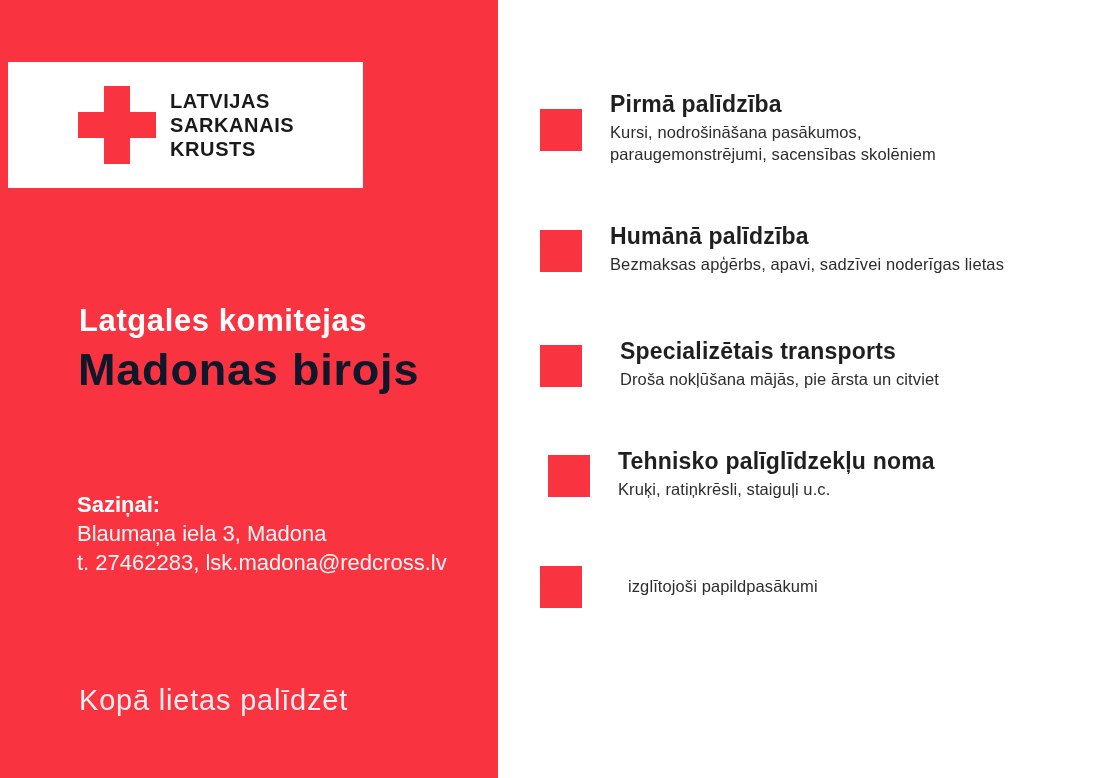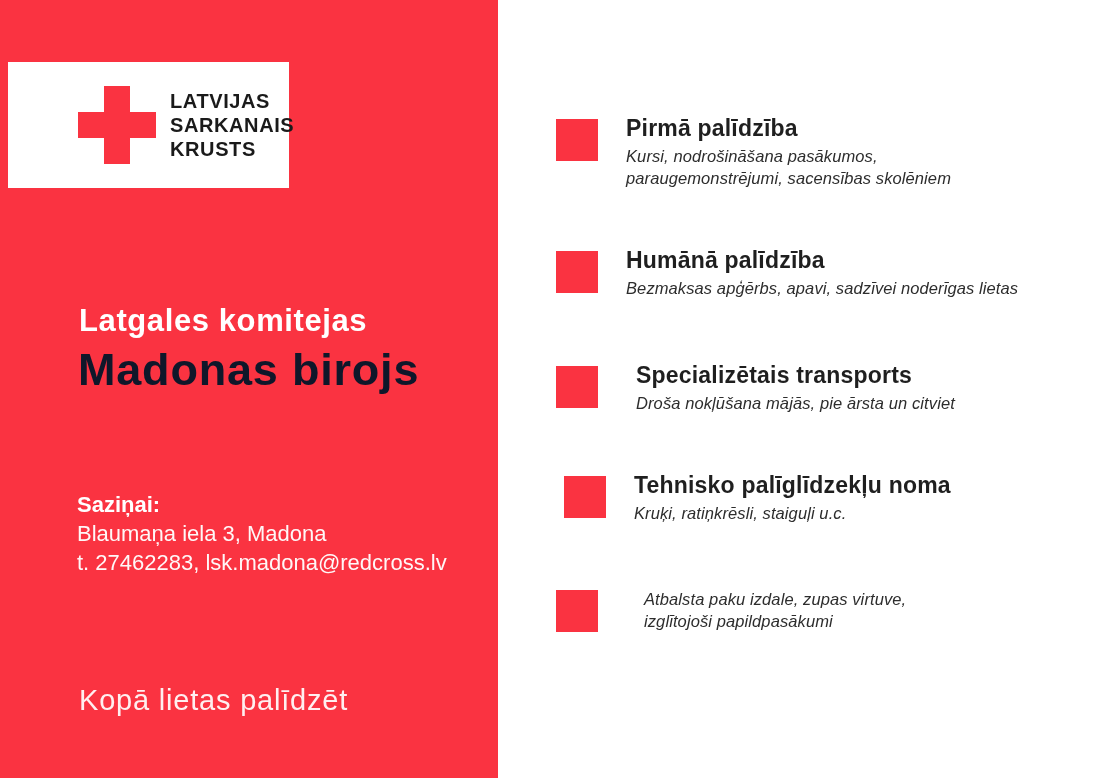--- a/index.html
+++ b/index.html
@@ -16,21 +16,21 @@
     position:relative;
   }
   .poster{position:absolute;inset:0;width:1100px;height:778px;background:#ffffff;}
 
   
   .red-panel{
     position:absolute;left:0;top:0;width:498px;height:778px;
     background:var(--brand-red);
   }
   .logo-card{
-    position:absolute;left:8px;top:62px;width:281px;height:126px;
+    position:absolute;left:8px;top:62px;width:355px;height:126px;
     background:#ffffff;
     display:flex;align-items:center;
   }
   .cross-wrap{
     margin-left:70px;width:78px;height:78px;flex:0 0 auto;
     color:var(--brand-red);
   }
   .logo-text{
     margin-left:14px;
     font-size:20px;font-weight:700;line-height:24px;
@@ -53,43 +53,43 @@
   .contact-heading{font-weight:700;}
   .contact-line{font-weight:400;color:rgba(255,255,255,0.96);}
   .slogan{
     position:absolute;left:79px;top:684px;
     color:rgba(255,255,255,0.92);
     font-size:29px;font-weight:300;letter-spacing:0.8px;
   }
 
   
   .service{
-    position:absolute;left:556px;
-    display:flex;align-items:flex-start;margin-top:24px;
+    position:absolute;left:540px;
+    display:flex;align-items:center;
   }
   .service-1{top:90px;}
   .service-2{top:222px;}
   .service-3{top:337px;}
   .service-4{top:447px;padding-left:8px;}
   .service-5{top:561px;}
   .bullet{
     width:42px;height:42px;background:var(--brand-red);
     flex:0 0 auto;margin-top:5px;
   }
   .service-text{margin-left:28px;}
   .service-3 .service-text{margin-left:38px;}
   .service-5 .service-text{margin-left:46px;}
   .service-title{
     font-size:23px;font-weight:700;color:var(--title-black);
     line-height:28px;letter-spacing:0.2px;
   }
   .service-desc{
     margin-top:3px;
     font-size:16.5px;font-weight:400;color:var(--subtitle-gray);
-    line-height:22px;letter-spacing:0.1px;font-style:italic;
+    line-height:22px;letter-spacing:0.1px;
   }
   .service-desc span{display:block;}
 </style>
 </head>
 <body>
 
 <div class="poster">
 
   <div class="red-panel">
 
@@ -160,19 +160,18 @@
         <span>Kruķi, ratiņkrēsli, staiguļi u.c.</span>
         <span></span>
       </div>
     </div>
   </div>
 
   <div class="service service-5">
     <div class="bullet"></div>
     <div class="service-text">
       <div class="service-desc">
-        <span>Atbalsta paku izdale, zupas virtuve,</span>
         <span>izglītojoši papildpasākumi</span>
       </div>
     </div>
   </div>
 
 </div>
 
 </body></html>

